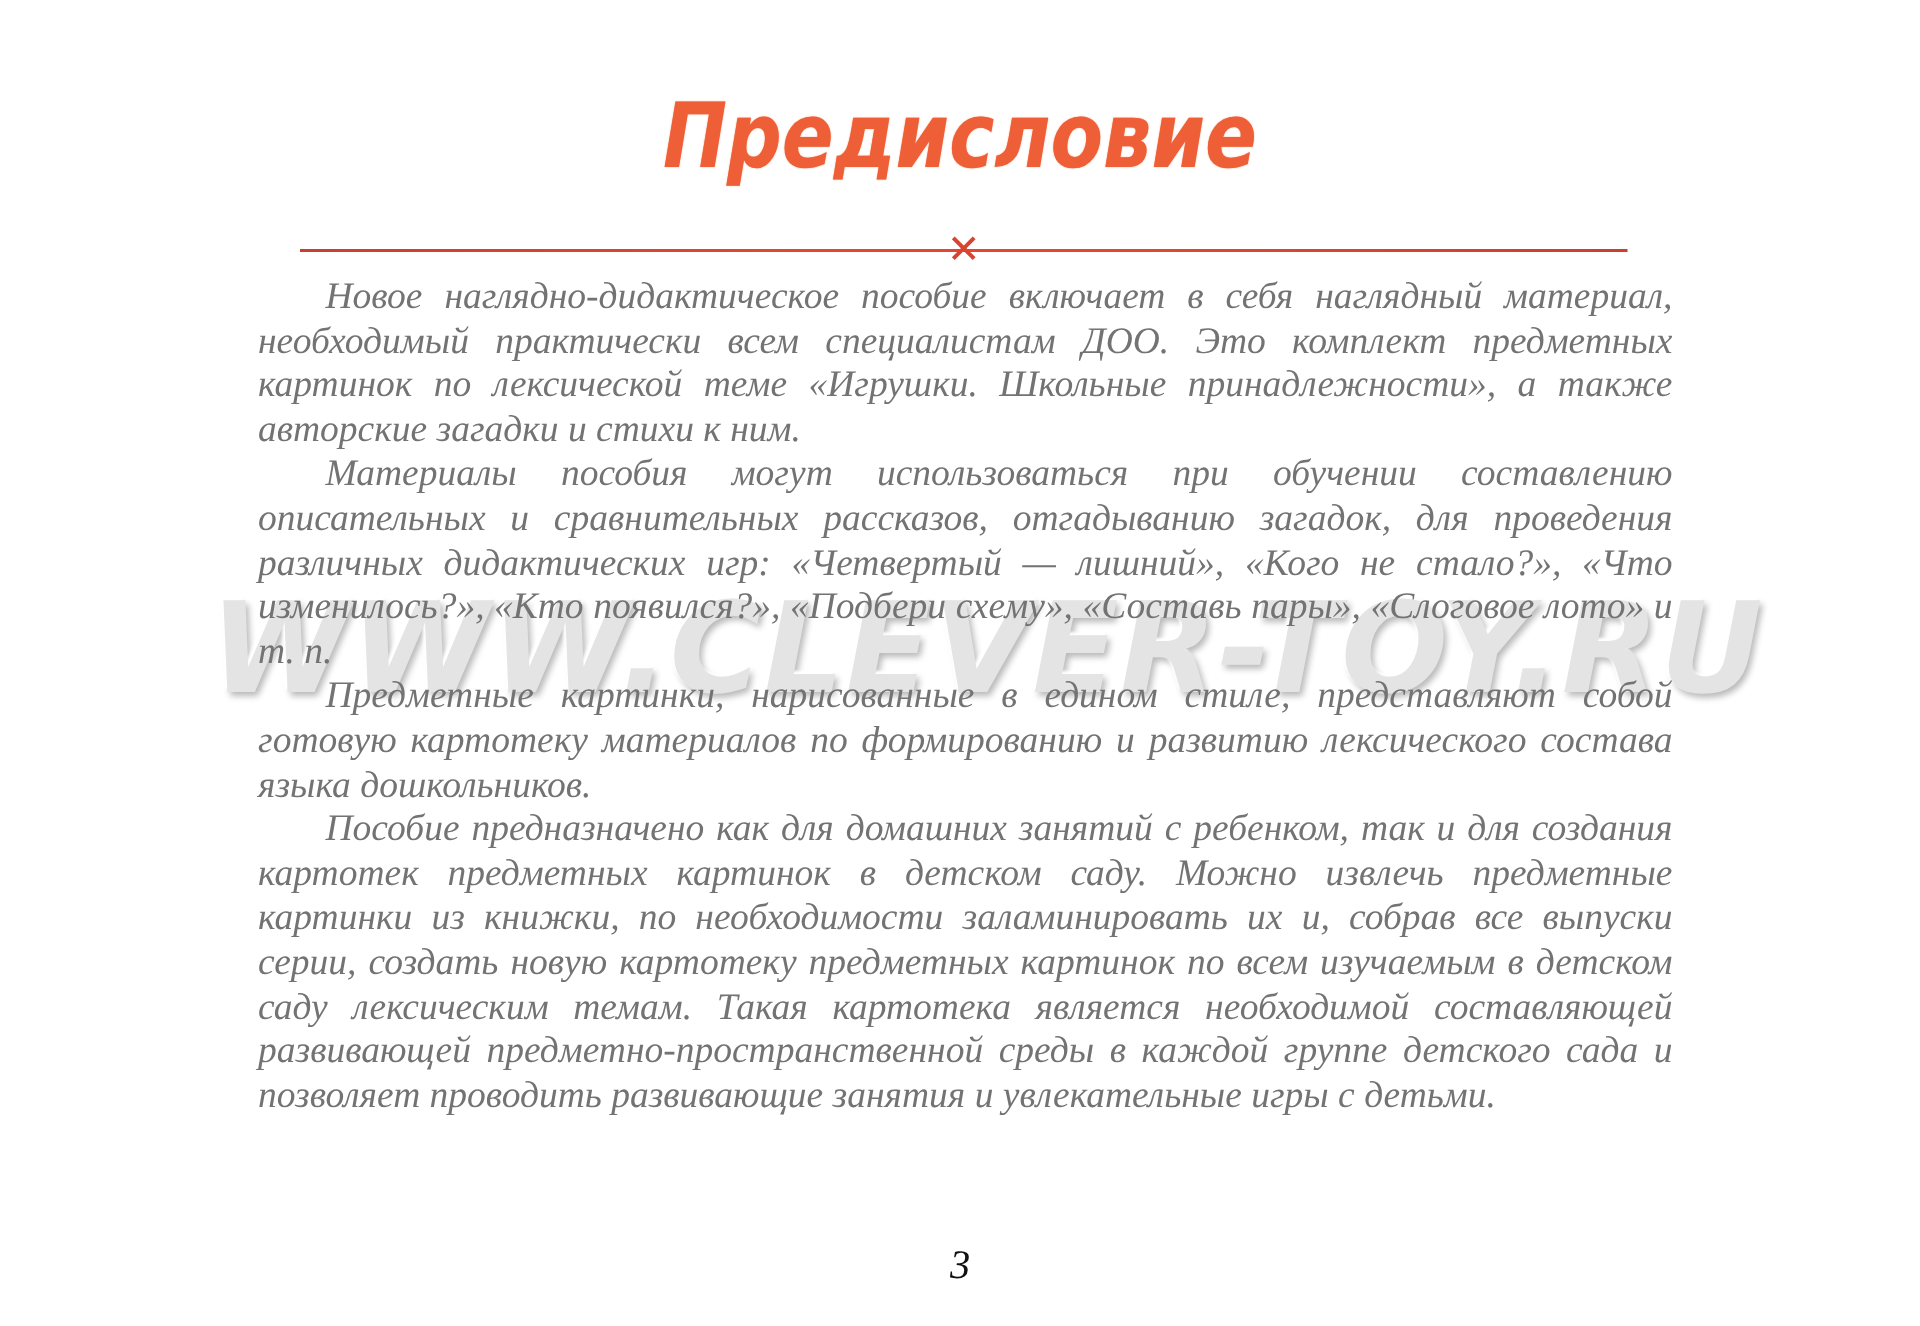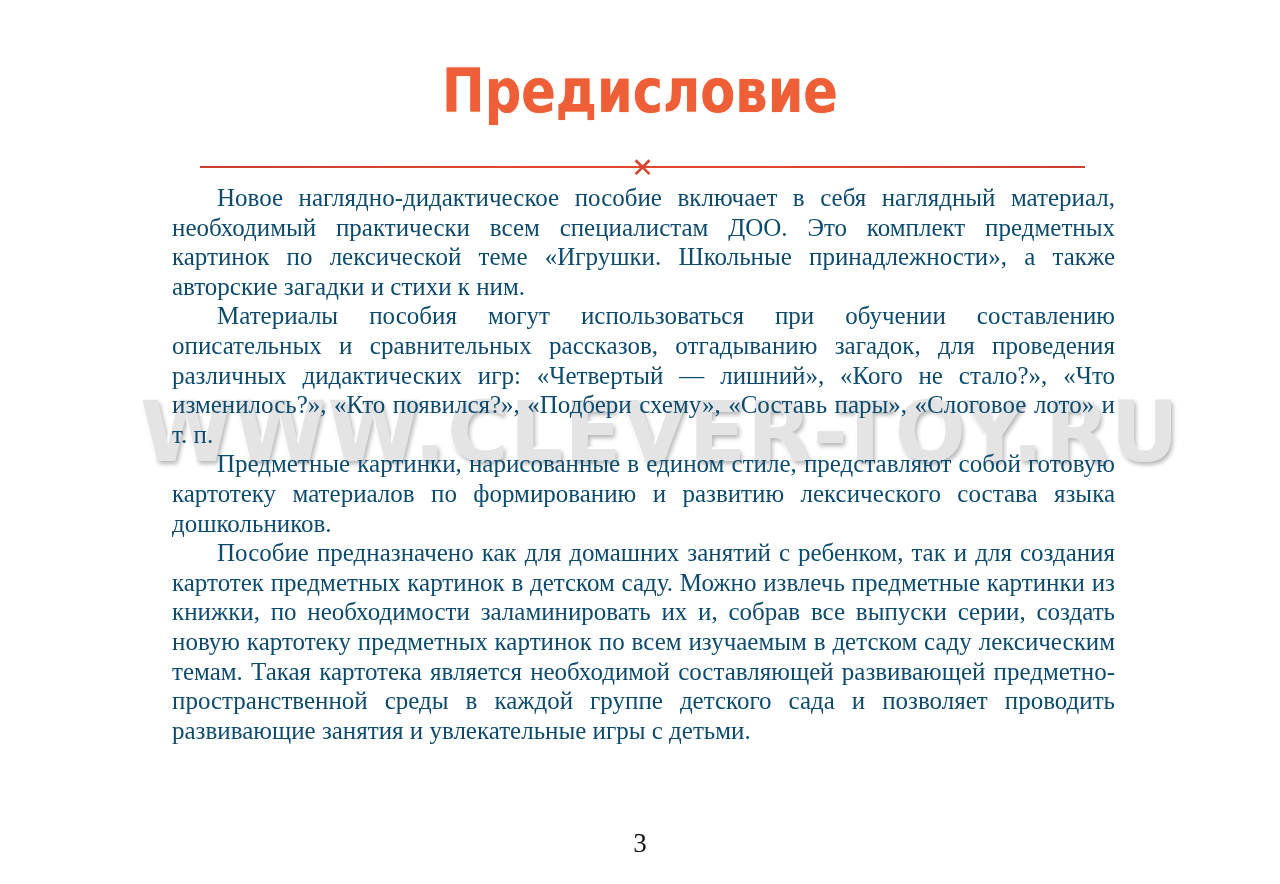--- a/index.html
+++ b/index.html
@@ -7,20 +7,21 @@
     padding: 0;
     background: #ffffff;
   }
   .page {
     position: relative;
     width: 1280px;
     height: 864px;
     background: #ffffff;
     overflow: hidden;
     font-family: "Liberation Serif", serif;
+    font-style: italic;
   }
   
   .title {
     position: absolute;
     top: 58px;
     left: 0;
     width: 100%;
     margin: 0;
     text-align: center;
     font-family: "DejaVu Sans", sans-serif;
@@ -82,21 +83,21 @@
   }
   
   .body-text {
     position: absolute;
     top: 183px;
     left: 172px;
     width: 943px;
     font-size: 25px;
     line-height: 29.6px;
     text-align: justify;
-    color: #0c4a6e;
+    color: #737373;
     z-index: 1;
     hyphens: auto;
     -webkit-hyphens: auto;
   }
   .body-text p {
     margin: 0;
     text-indent: 45px;
   }
   
   .page-number {

